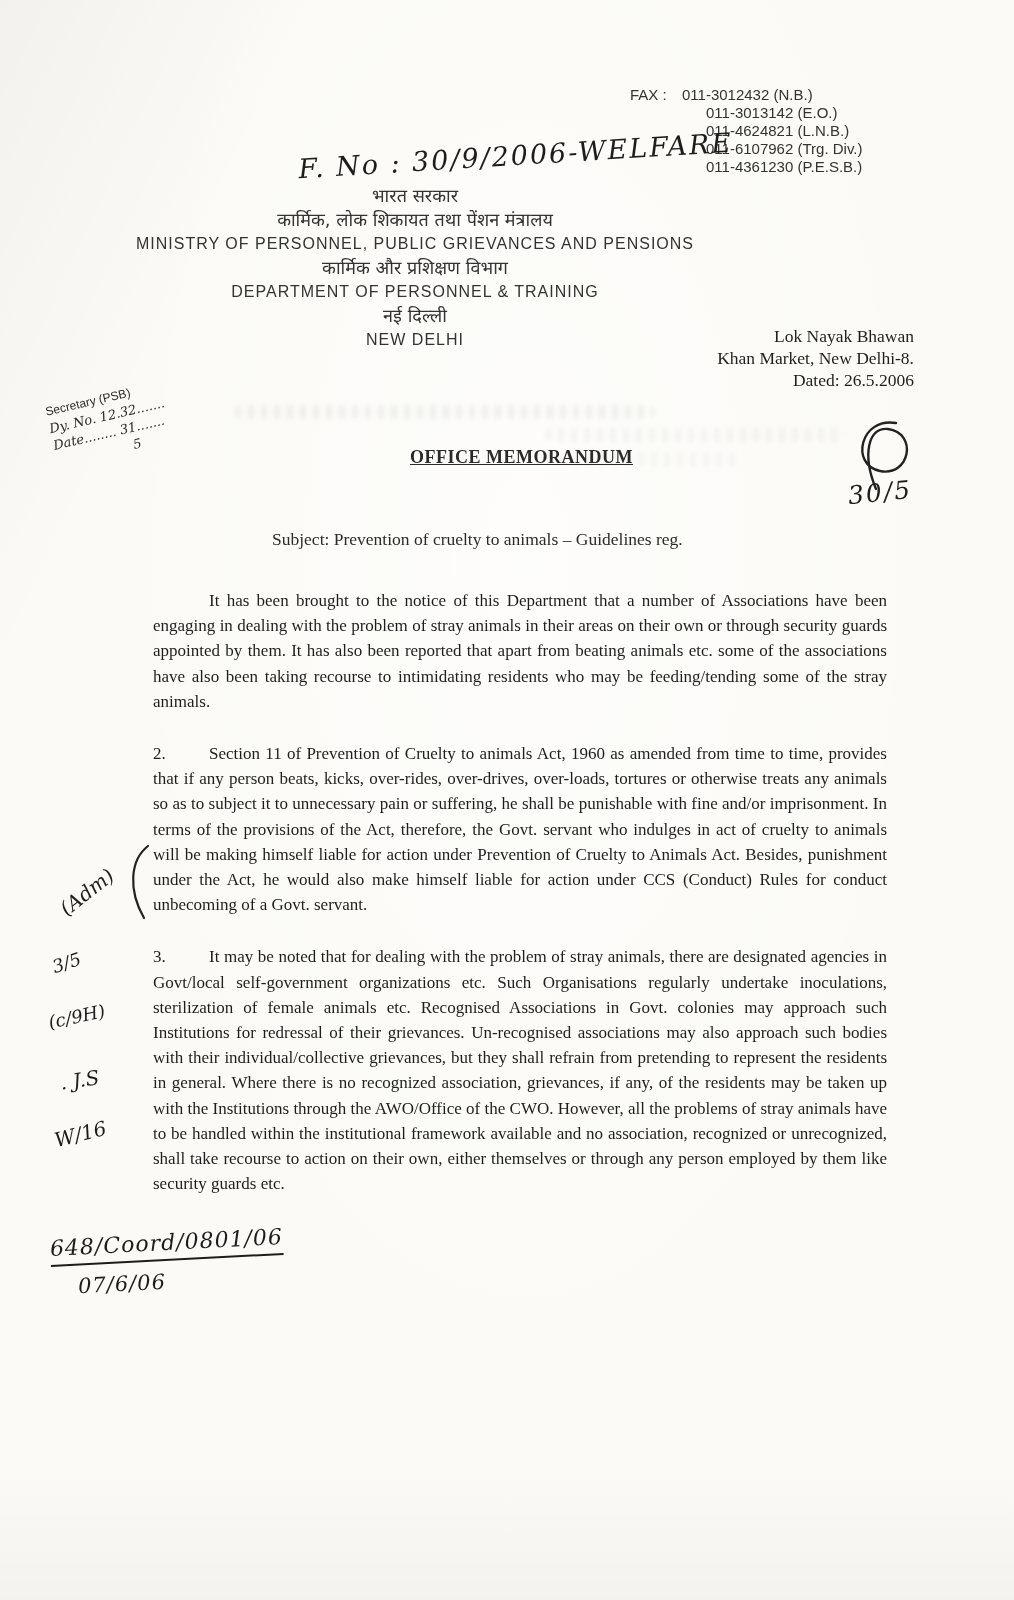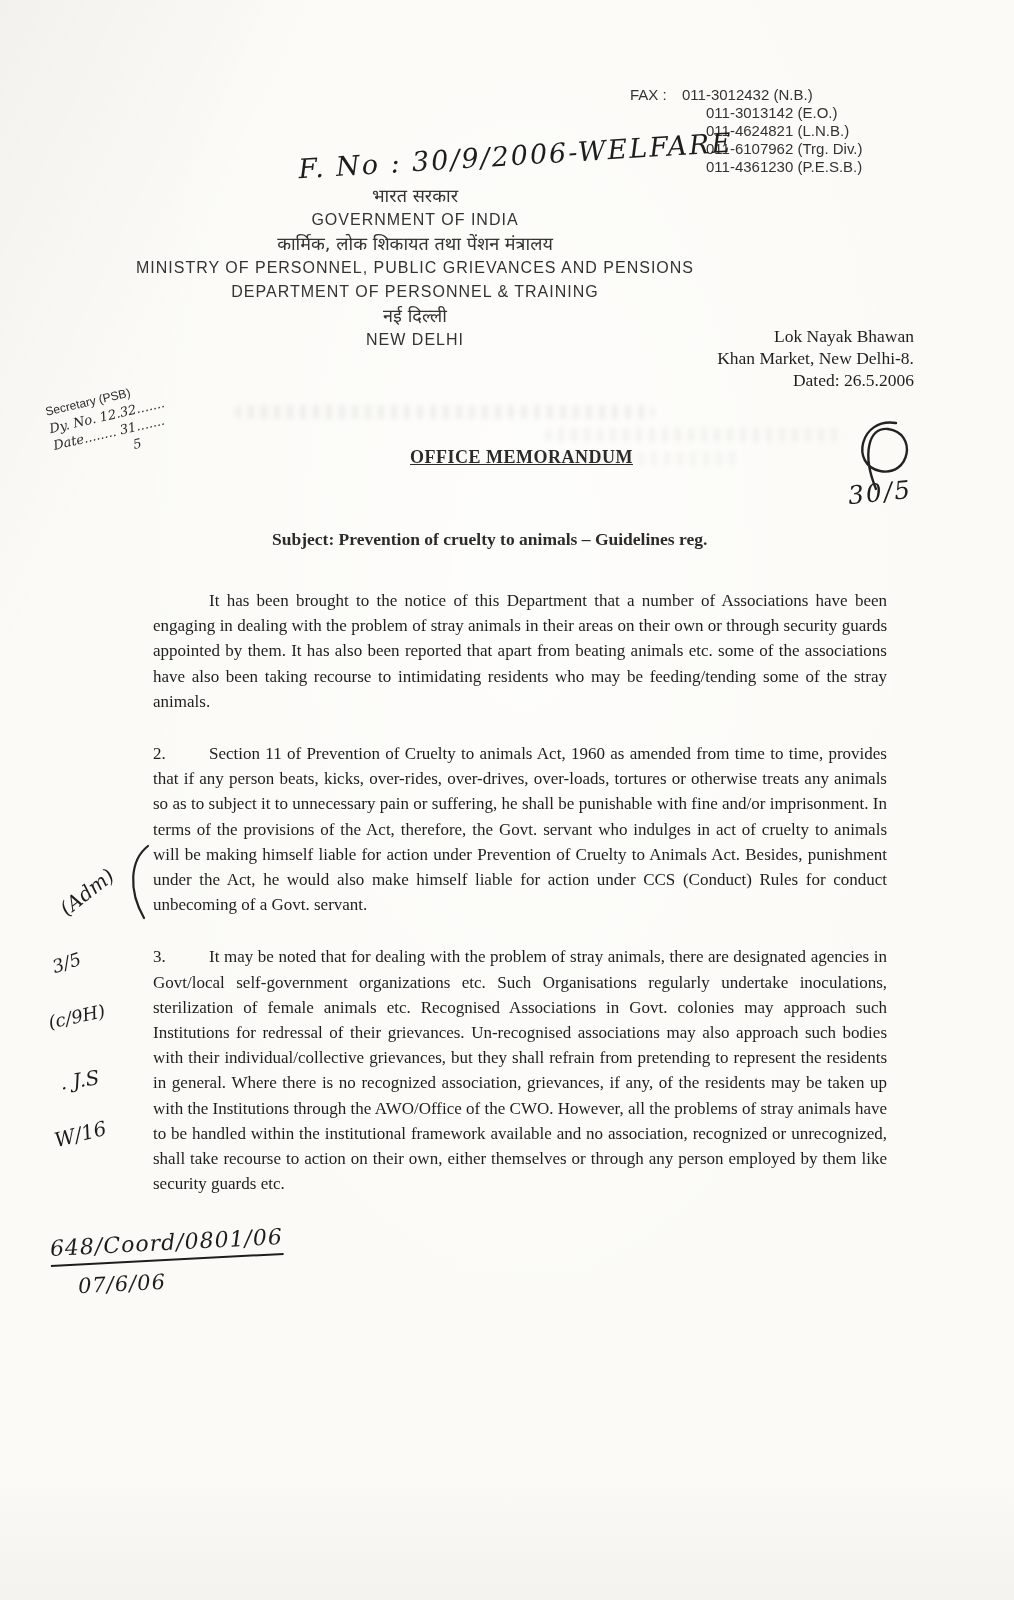--- a/index.html
+++ b/index.html
@@ -78,21 +78,21 @@
   }
   
   .sig{position:absolute; left:838px; top:415px;}
   .sig-note{
     position:absolute; left:848px; top:478px;
     font-size:25px; transform:rotate(-6deg); letter-spacing:2px;
   }
   
   .subject{
     position:absolute; left:272px; top:529px;
-    font-weight:bold; font-size:17.5px;
+    font-weight:normal; font-size:17.5px;
   }
   
   .doc-body{
     position:absolute; left:153px; top:588px; width:734px;
     font-size:17px; line-height:25.2px; text-align:justify;
     color:#1e1e1e;
   }
   .para{margin:0 0 27px 0;}
   .para.indent-first{text-indent:56px;}
   .para-num{display:inline-block; width:56px; text-indent:0;}
@@ -137,23 +137,23 @@
     <div class="fax-indent">011-3013142 (E.O.)</div>
     <div class="fax-indent">011-4624821 (L.N.B.)</div>
     <div class="fax-indent">011-6107962 (Trg. Div.)</div>
     <div class="fax-indent">011-4361230 (P.E.S.B.)</div>
   </div>
 
   <div class="hand file-no">F. No : 30/9/2006-WELFARE</div>
 
   <div class="gov-header">
     <div class="hi">भारत सरकार</div>
-    <div class="en">GOVERNMENT OF INDIA</div>
     <div class="hi">कार्मिक, लोक शिकायत तथा पेंशन मंत्रालय</div>
     <div class="en">MINISTRY OF PERSONNEL, PUBLIC GRIEVANCES AND PENSIONS</div>
+    <div class="hi">कार्मिक और प्रशिक्षण विभाग</div>
     <div class="en">DEPARTMENT OF PERSONNEL &amp; TRAINING</div>
     <div class="hi">नई दिल्ली</div>
     <div class="en">NEW DELHI</div>
   </div>
 
   <div class="addr">
     <div>Lok Nayak Bhawan</div>
     <div>Khan Market, New Delhi-8.</div>
     <div>Dated: 26.5.2006</div>
   </div>

